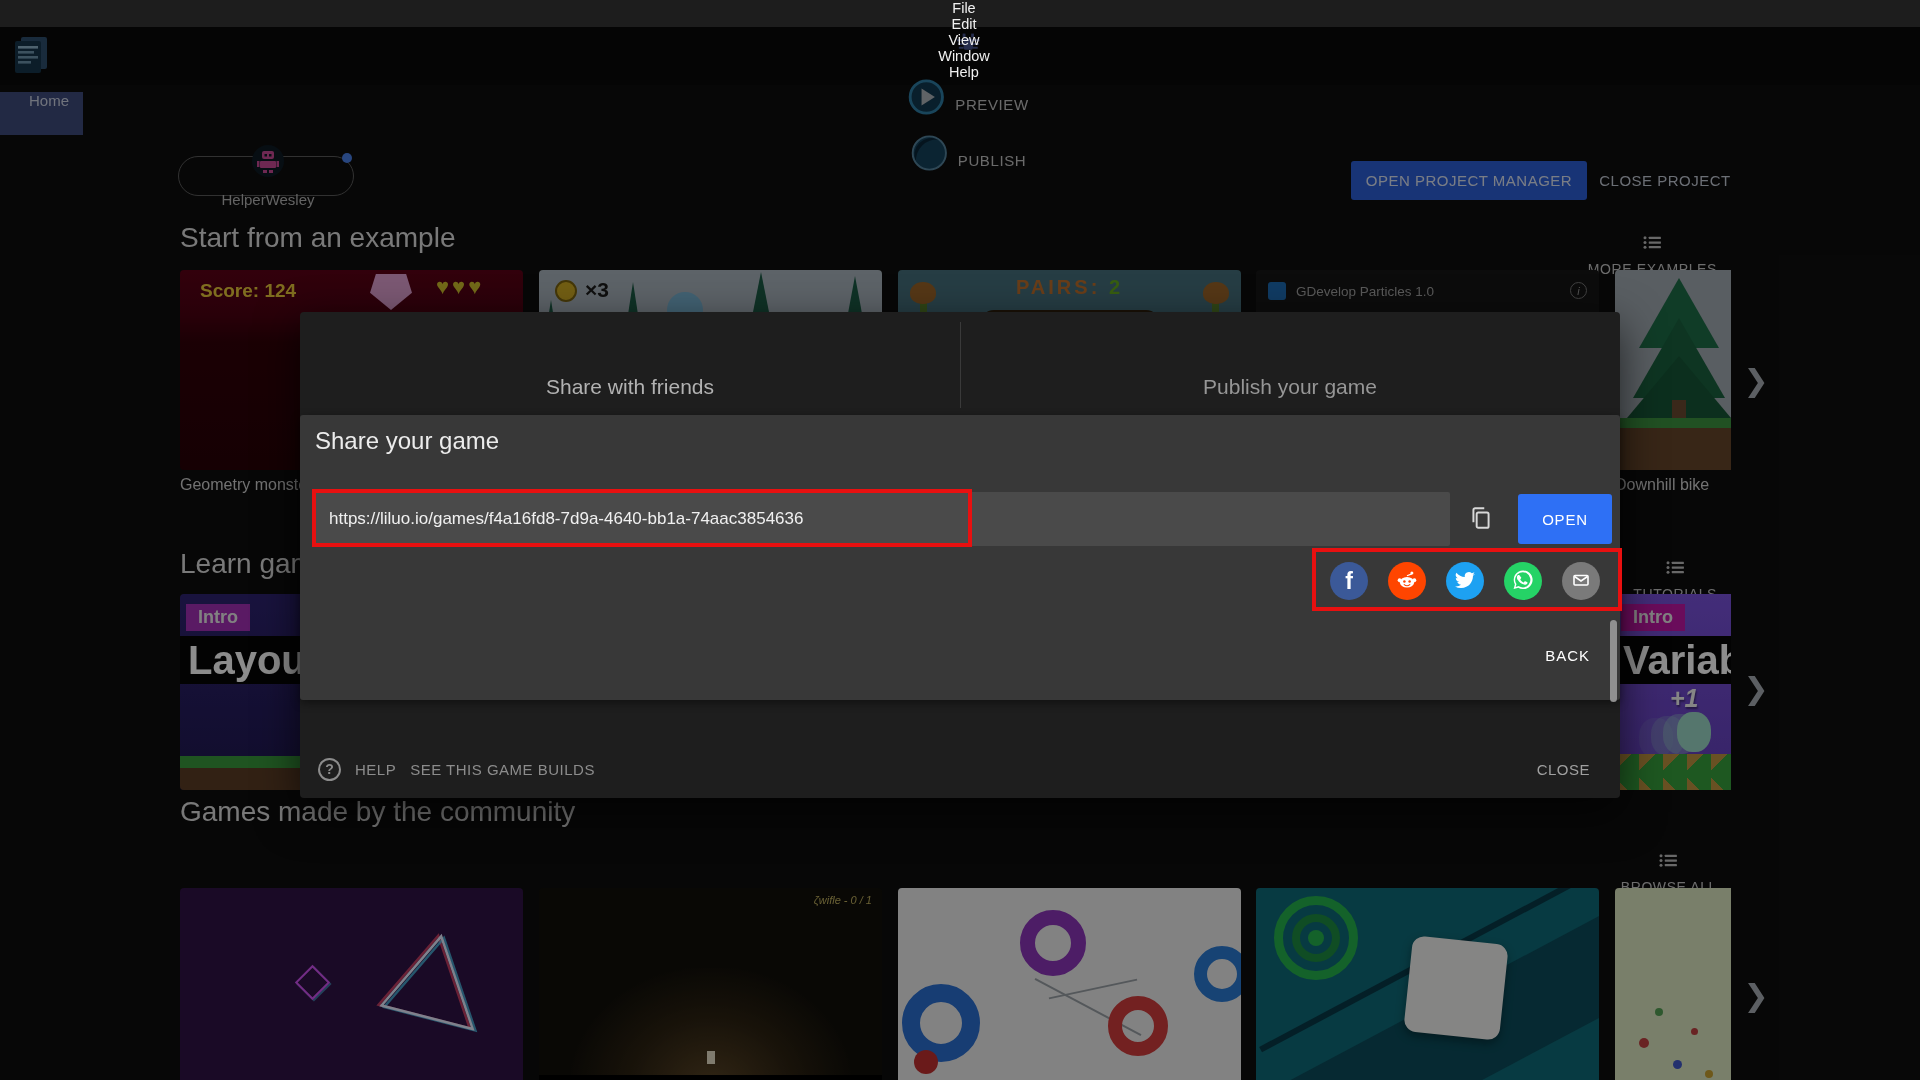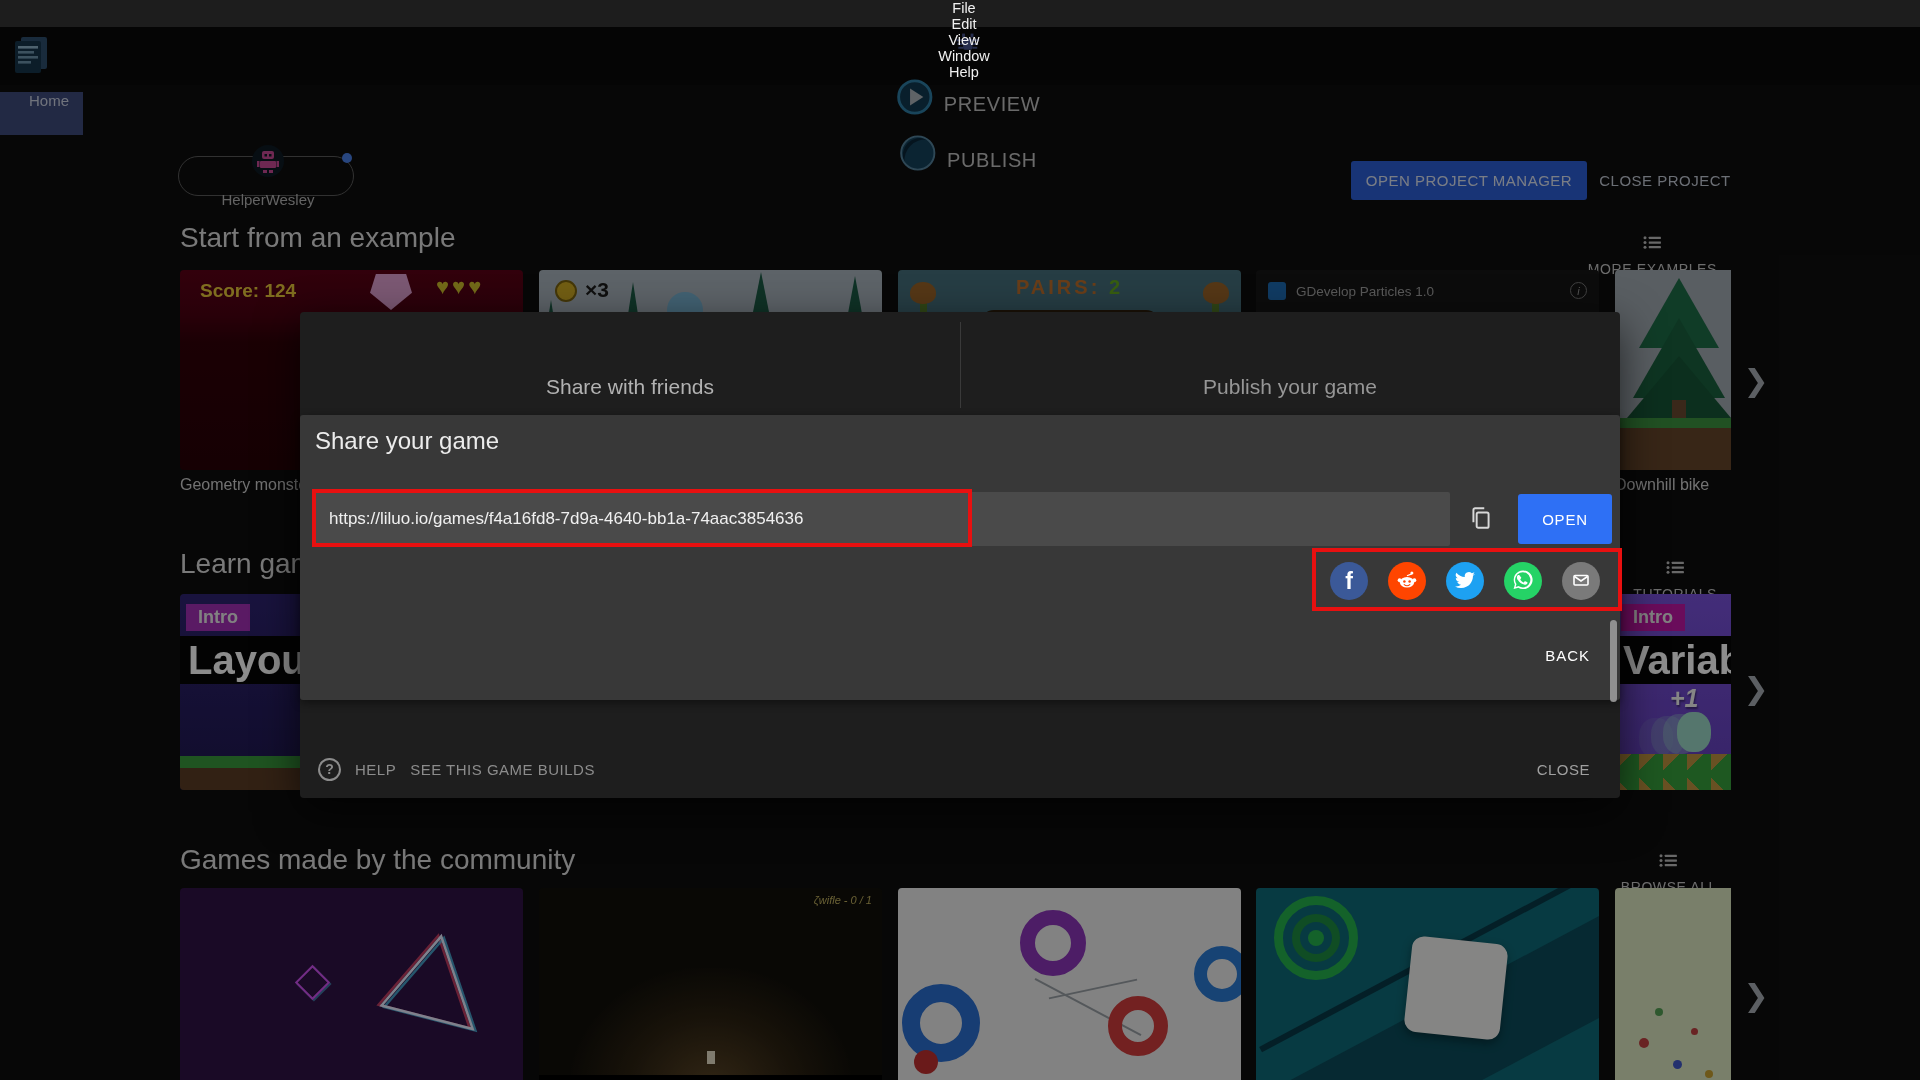--- a/index.html
+++ b/index.html
@@ -15,21 +15,21 @@
   
   #menubar { left:0; top:0; width:1920px; height:27px; background:#1d1d1d;
     display:flex; align-items:center; padding-left:8px; z-index:40; }
   .menu-item { padding:0 14px; color:#f0f0f0; font-size:14.5px; cursor:default; }
 
   
   #toolbar { left:0; top:27px; width:1920px; height:58px; background:#0a0a0a; }
   #pm-button { left:8px; top:33px; width:46px; height:46px; display:flex; align-items:center; justify-content:center; }
   #toolbar-center { left:50%; top:27px; transform:translateX(-50%); margin-left:8px; height:58px;
     display:flex; align-items:center; gap:14px; }
-  .tb-label { color:#c2c2c2; font-size:20px; letter-spacing:.6px;margin-top:11px; }
+  .tb-label { color:#c2c2c2; font-size:15px; letter-spacing:.6px;margin-top:11px; }
   .tb-group { display:flex; align-items:center; gap:10px; }
 
   
   #home-tab { left:0; top:92px; width:83px; height:43px; background:#3f4b7d;
     color:#ccd2e2; font-size:15px; display:flex; align-items:center; padding-left:15px; }
 
   
   #user-chip { left:178px; top:156px; width:176px; height:40px; border:1px solid #5a5a5a;
     border-radius:20px; display:flex; align-items:center; gap:10px; padding-left:4px;justify-content:center; }
   #user-chip .name { color:#b4b4b4; font-size:15px; }
@@ -343,21 +343,21 @@
     <span id="l5-plus">+1</span>
     <span class="ghost" style="left:24px;top:124px;opacity:.12;"></span>
     <span class="ghost" style="left:36px;top:122px;opacity:.22;"></span>
     <span class="ghost" style="left:48px;top:120px;opacity:.35;"></span>
     <span class="ghost" style="left:62px;top:118px;"></span>
     <span id="l5-ground"></span>
   </div>
 </div>
 <button class="abs chevron" style="left:1734px; top:666px;">❯</button>
 
-<h2 class="abs sec-title" style="top:796px;margin-top:48px;">Games made by the community</h2>
+<h2 class="abs sec-title" style="top:796px;">Games made by the community</h2>
 <button class="abs sec-action" style="top:853px; right:203px;">
   <span>
     <svg width="19" height="15" viewBox="0 0 20 16">
         <g fill="#bdbdbd">
       <circle cx="2" cy="3" r="1.6"></circle>
           <rect x="6" y="1.8" width="13" height="2.4" rx=".5"></rect>
       <circle cx="2" cy="8" r="1.6"></circle>
           <rect x="6" y="6.8" width="13" height="2.4" rx=".5"></rect>
       <circle cx="2" cy="13" r="1.6"></circle>
           <rect x="6" y="11.8" width="13" height="2.4" rx=".5"></rect>

